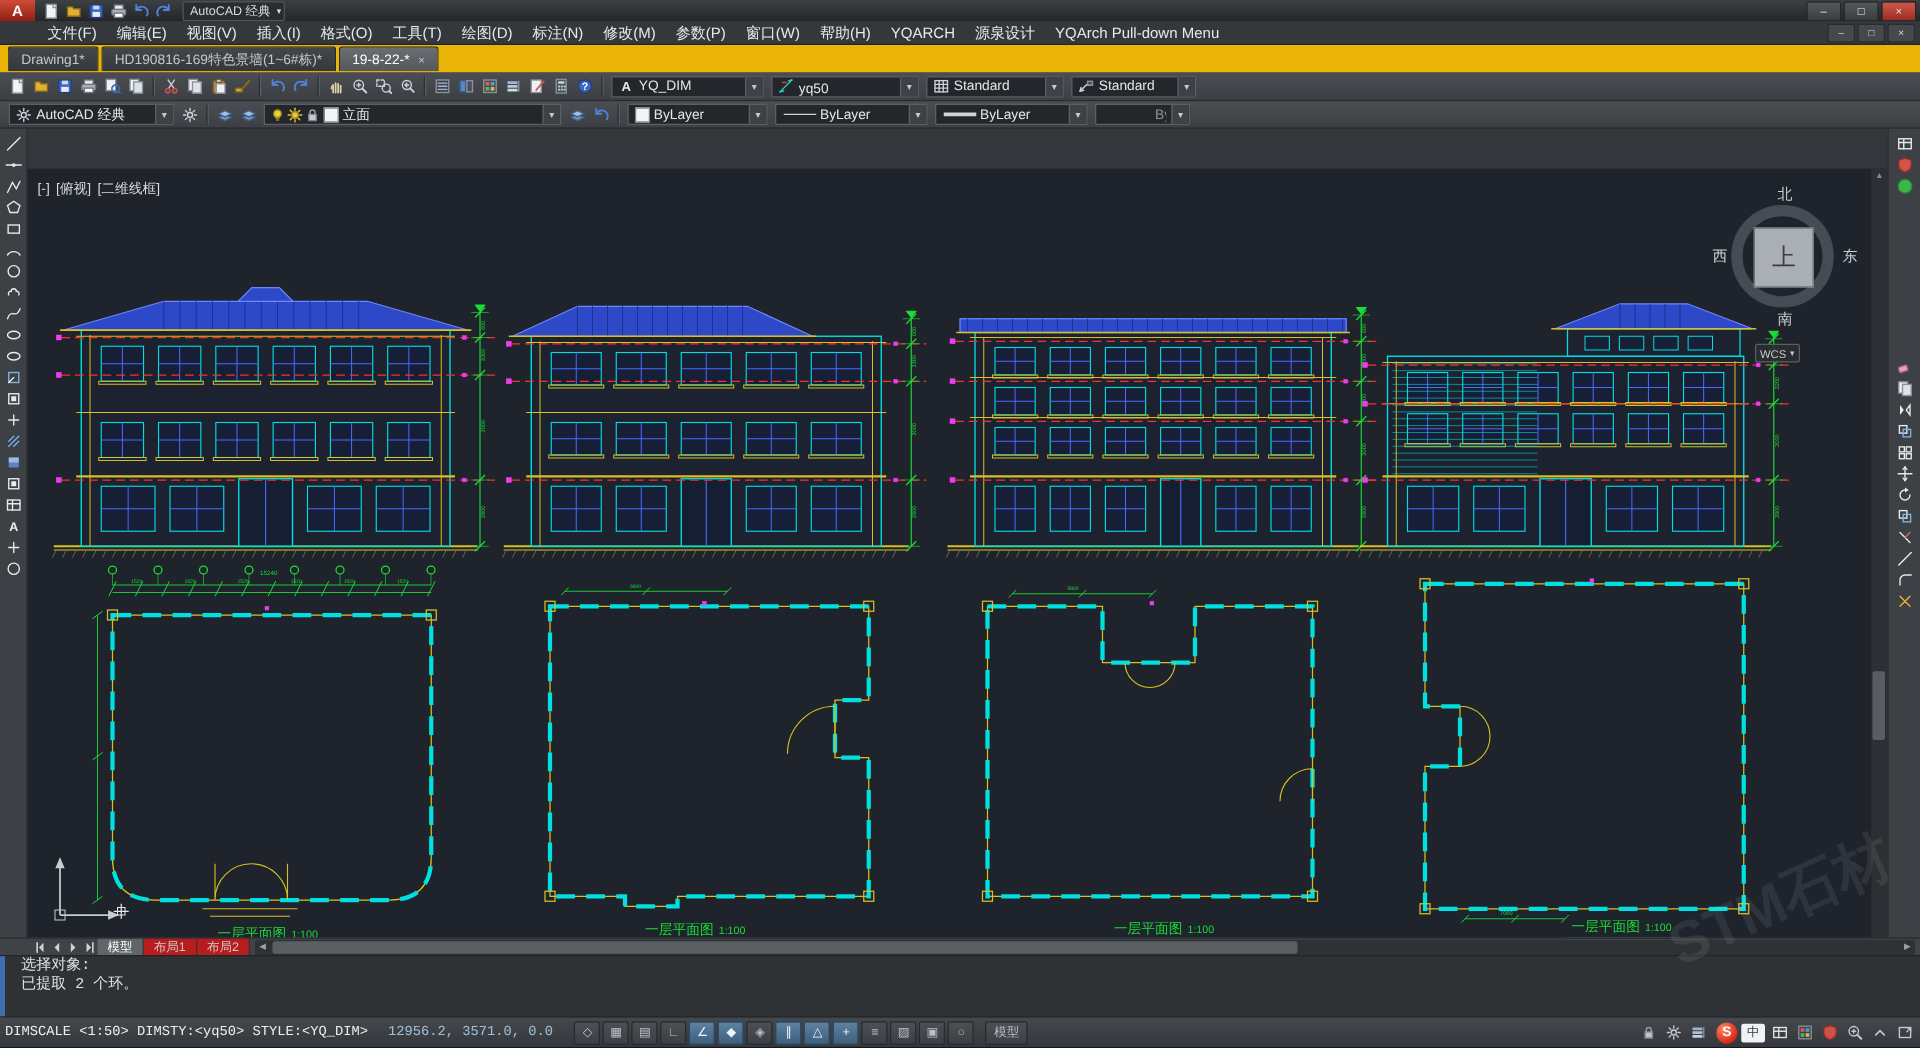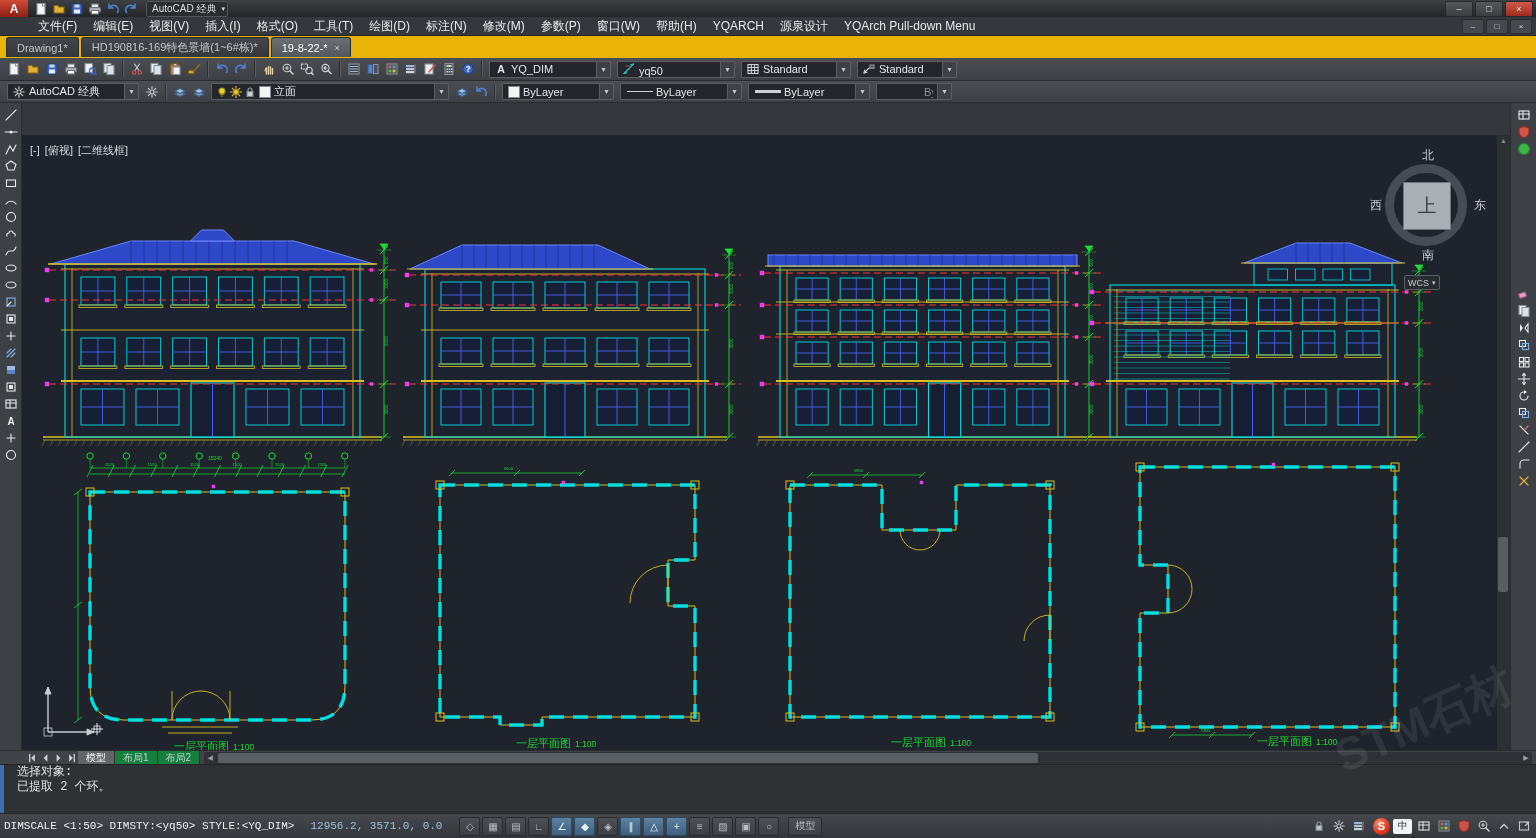--- a/index.html
+++ b/index.html
@@ -83,21 +83,21 @@
               border-bottom:1.5px solid #1ade36;padding:0 4px 1px 4px;}
   .plan-label .scale{font-size:8.5px;margin-left:4px;}
   .vscroll{position:absolute;right:0;top:0;width:13px;height:647px;background:#2c3034;border-left:1px solid #202327;}
   .vthumb{position:absolute;left:1px;top:402px;width:10px;height:55px;background:#585d62;border-radius:2px;}
   .varrow{position:absolute;left:2px;width:9px;height:9px;color:#868b90;font-size:7px;line-height:9px;text-align:center;}
   
   .layoutbar{position:absolute;left:0;top:750px;width:1536px;height:14px;background:#3f4347;
              border-top:1px solid #2a2c2e;display:flex;align-items:center;padding-left:26px;box-sizing:border-box;}
   .navbtn{width:13px;height:12px;display:flex;align-items:center;justify-content:center;}
   .ltab{height:13px;padding:0 8px;font-size:10px;color:#c9cdd1;display:flex;align-items:center;
-        background:#15803d;border-right:1px solid #2e3134;}
+        background:#b91c1c;border-right:1px solid #2e3134;}
   .ltab.active{background:#61656a;color:#fff;}
   .hscroll{position:relative;flex:1;height:12px;background:#2e3236;margin:0 4px;border-radius:2px;}
   .hthumb{position:absolute;left:4px;top:1px;width:820px;height:10px;background:#5a5f64;border-radius:2px;}
   .harrow{position:absolute;top:1px;width:10px;height:10px;color:#9a9fa4;font-size:7px;line-height:10px;text-align:center;}
   
   .cmd{position:absolute;left:0;top:764px;width:1536px;height:49px;background:#2f3235;
        border-top:1px solid #222426;font-family:"Liberation Mono",monospace;font-size:12px;color:#dfe2e5;box-sizing:border-box;}
   .cmd-grip{position:absolute;left:0;top:0;width:4px;height:49px;background:#3f6fae;}
   .cmd-line{padding-left:17px;line-height:15px;white-space:pre;}
   .cmd-input{position:absolute;left:10px;top:33px;right:10px;height:14px;background:#232629;

